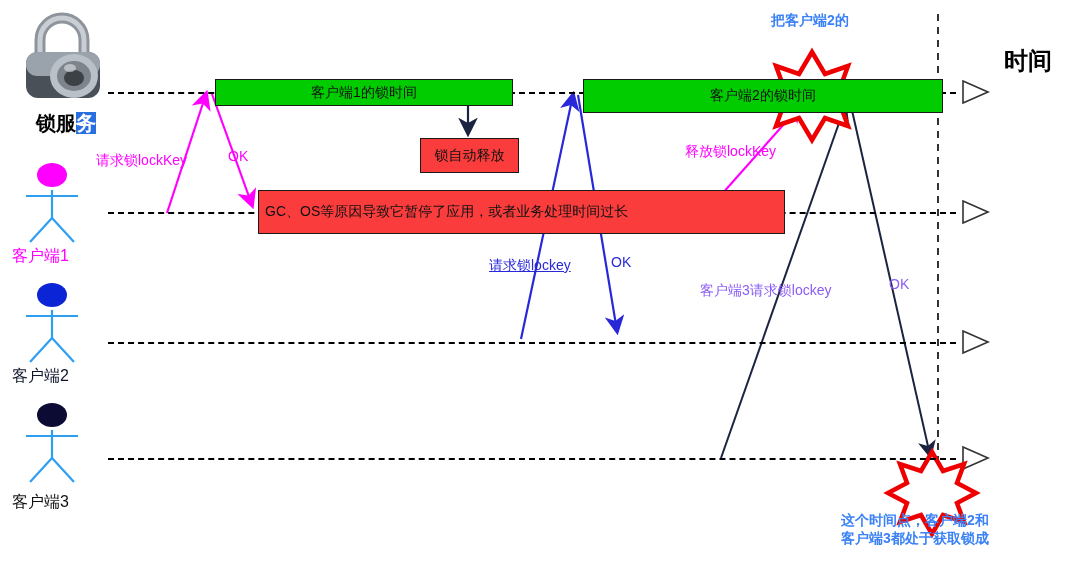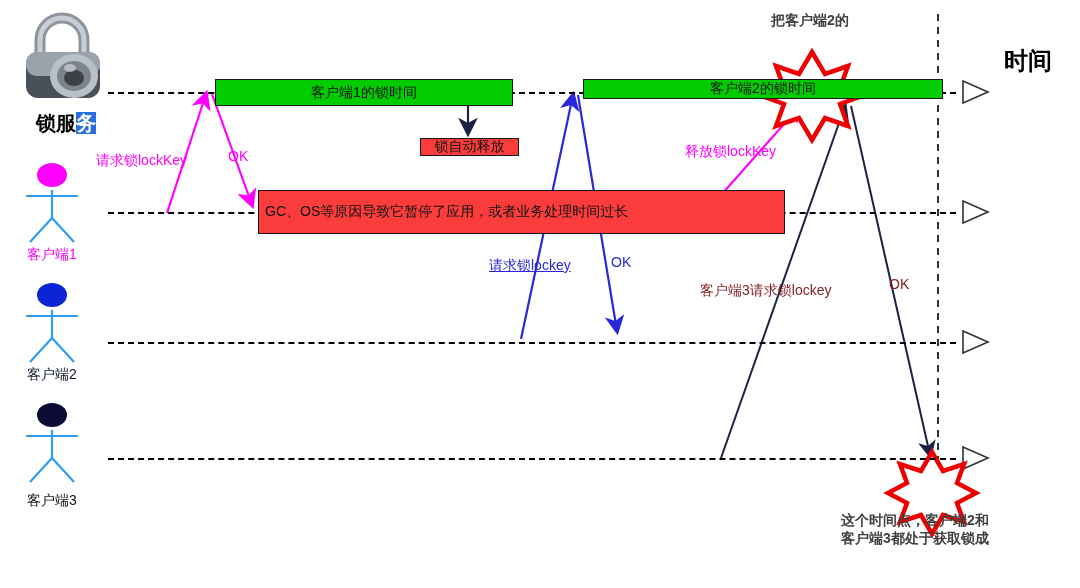--- a/index.html
+++ b/index.html
@@ -19,24 +19,24 @@
   }
   .abs { position: absolute; }
 
   
   .lane {
     position: absolute;
     height: 0;
     border-top: 2px dashed #000000;
   }
   .actor-label {
-    font-size: 14px;
+    font-size: 16px;
     font-weight: 400;
     white-space: nowrap;
-    text-align: center;
+    text-align: left;
   }
   .lock-label {
     font-size: 20px;
     font-weight: 700;
     color: #000;
     white-space: nowrap;
   }
   .lock-label .sel {
     background: #2a6fe0;
     color: #ffffff;
@@ -62,23 +62,23 @@
   }
 
   
   .lbl {
     position: absolute;
     font-size: 14px;
     white-space: nowrap;
   }
   .lbl-magenta { color: #ff00ff; }
   .lbl-blue    { color: #2828d8; }
-  .lbl-navy    { color: #7f1d1d; }
+  .lbl-navy    { color: #8b5cf6; }
   .lbl-red {
-    color: #404040;
+    color: #3b82f6;
     font-weight: 700;
     font-size: 14px;
     text-align: center;
     line-height: 1.25;
     white-space: normal;
   }
   .lbl-time {
     color: #000;
     font-weight: 700;
     font-size: 24px;
@@ -185,25 +185,25 @@
   <div class="abs lock-label" style="left:26px; top:110px; width:80px; text-align:center;">
     <span>锁服</span><span class="sel">务</span>
   </div>
 
   <div class="abs actor-label" style="left:12px; top:246px; width:80px; color:#ff00ff;">客户端1</div>
   <div class="abs actor-label" style="left:12px; top:366px; width:80px; color:#0f172a;">客户端2</div>
   <div class="abs actor-label" style="left:12px; top:492px; width:80px; color:#111111;">客户端3</div>
 
   <div class="bar bar-green" style="left:215px; top:79px; width:298px; height:27px;">客户端1的锁时间</div>
 
-  <div class="bar bar-green" style="left:583px; top:79px; width:360px; height:20px;">客户端2的锁时间</div>
+  <div class="bar bar-green" style="left:583px; top:79px; width:360px; height:34px;">客户端2的锁时间</div>
 
   <div class="bar bar-red" style="left:258px; top:190px; width:527px; height:44px; justify-content:flex-start; padding-left:6px;">GC、OS等原因导致它暂停了应用，或者业务处理时间过长</div>
 
-  <div class="bar bar-red-small" style="left:420px; top:138px; width:99px; height:18px; display:flex; align-items:center; justify-content:center; font-size:14px; color:#111;">锁自动释放</div>
+  <div class="bar bar-red-small" style="left:420px; top:138px; width:99px; height:35px; display:flex; align-items:center; justify-content:center; font-size:14px; color:#111;">锁自动释放</div>
 
   <div class="lbl lbl-magenta" style="left:96px; top:152px;">请求锁lockKey</div>
   <div class="lbl lbl-magenta" style="left:228px; top:148px;">OK</div>
 
   <div class="lbl lbl-blue" style="left:489px; top:257px;text-decoration:underline;">请求锁lockey</div>
   <div class="lbl lbl-blue" style="left:611px; top:254px;">OK</div>
 
   <div class="lbl lbl-magenta" style="left:685px; top:143px;">释放锁lockKey</div>
 
   <div class="lbl lbl-navy" style="left:700px; top:282px;">客户端3请求锁lockey</div>

